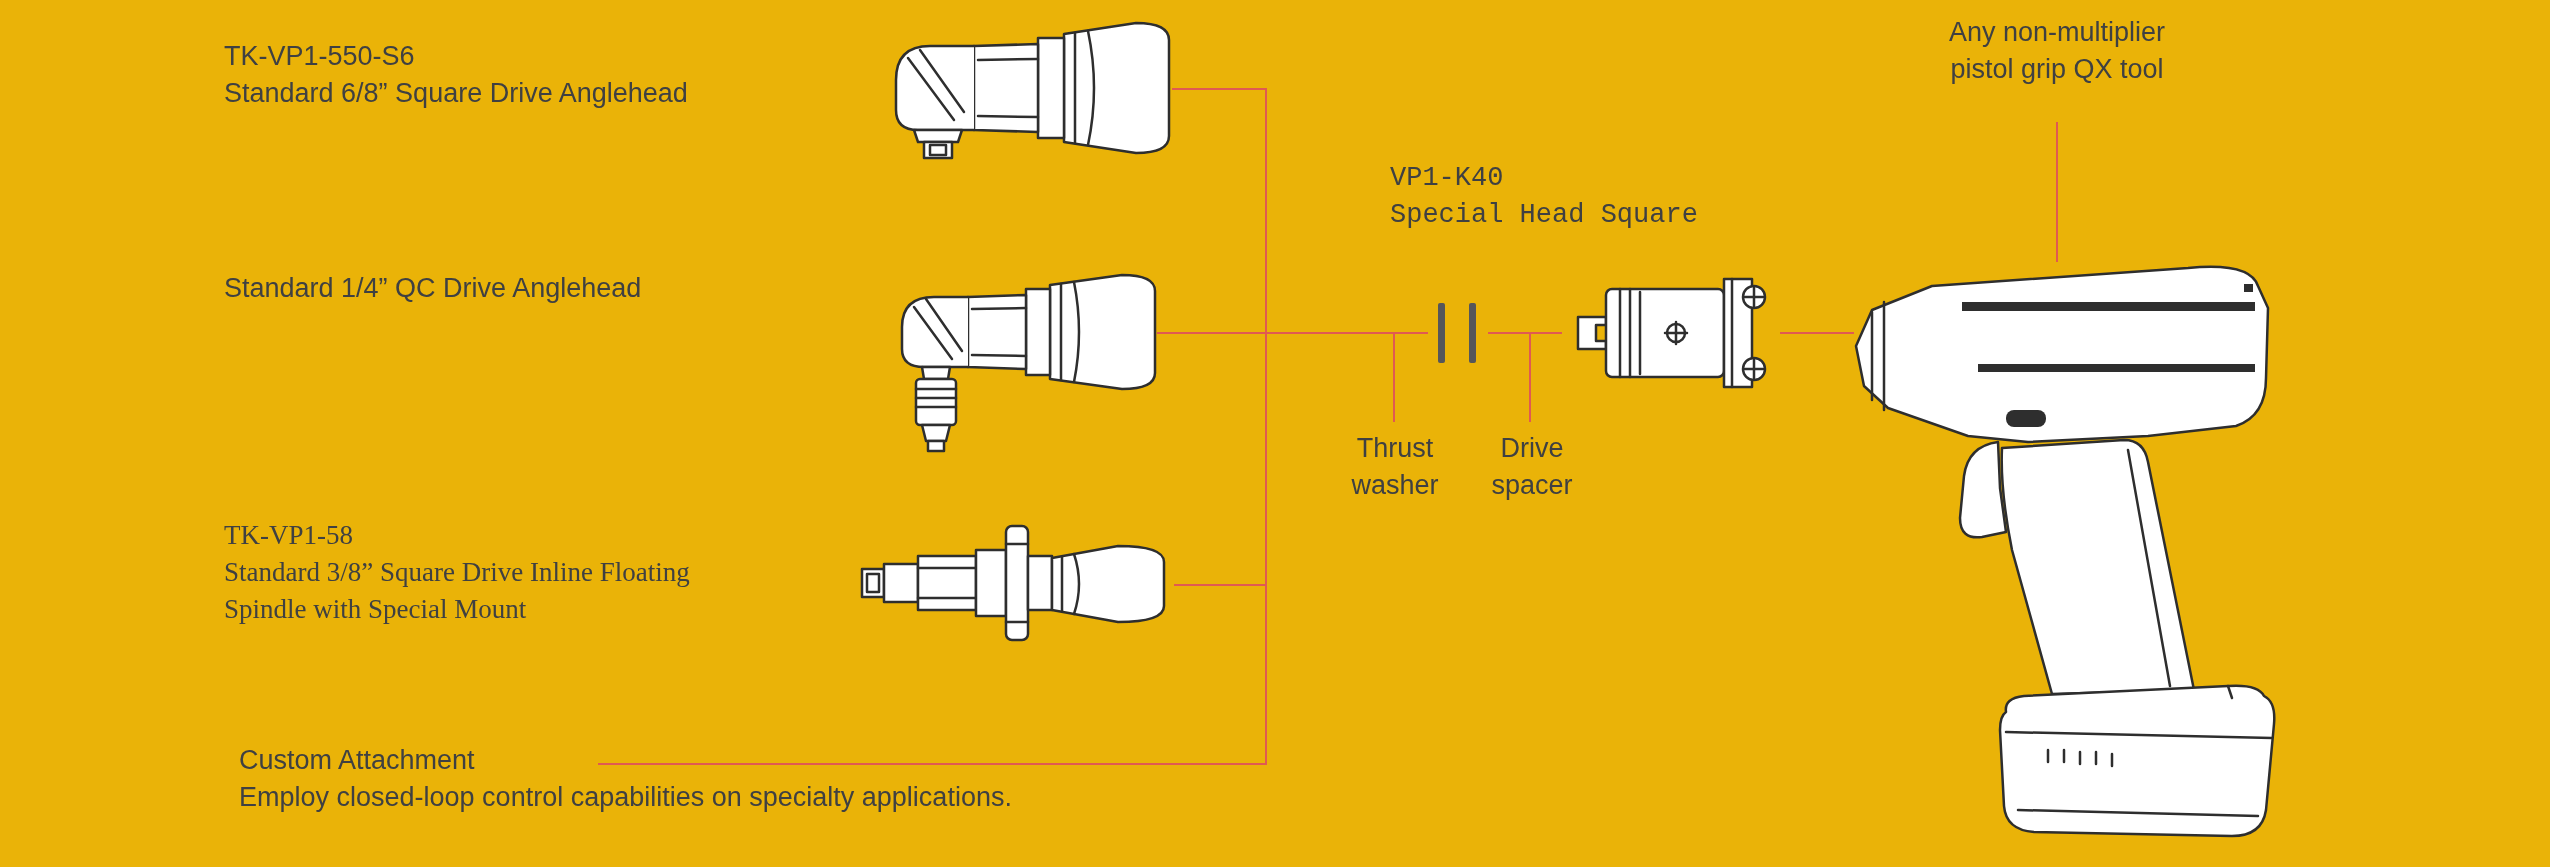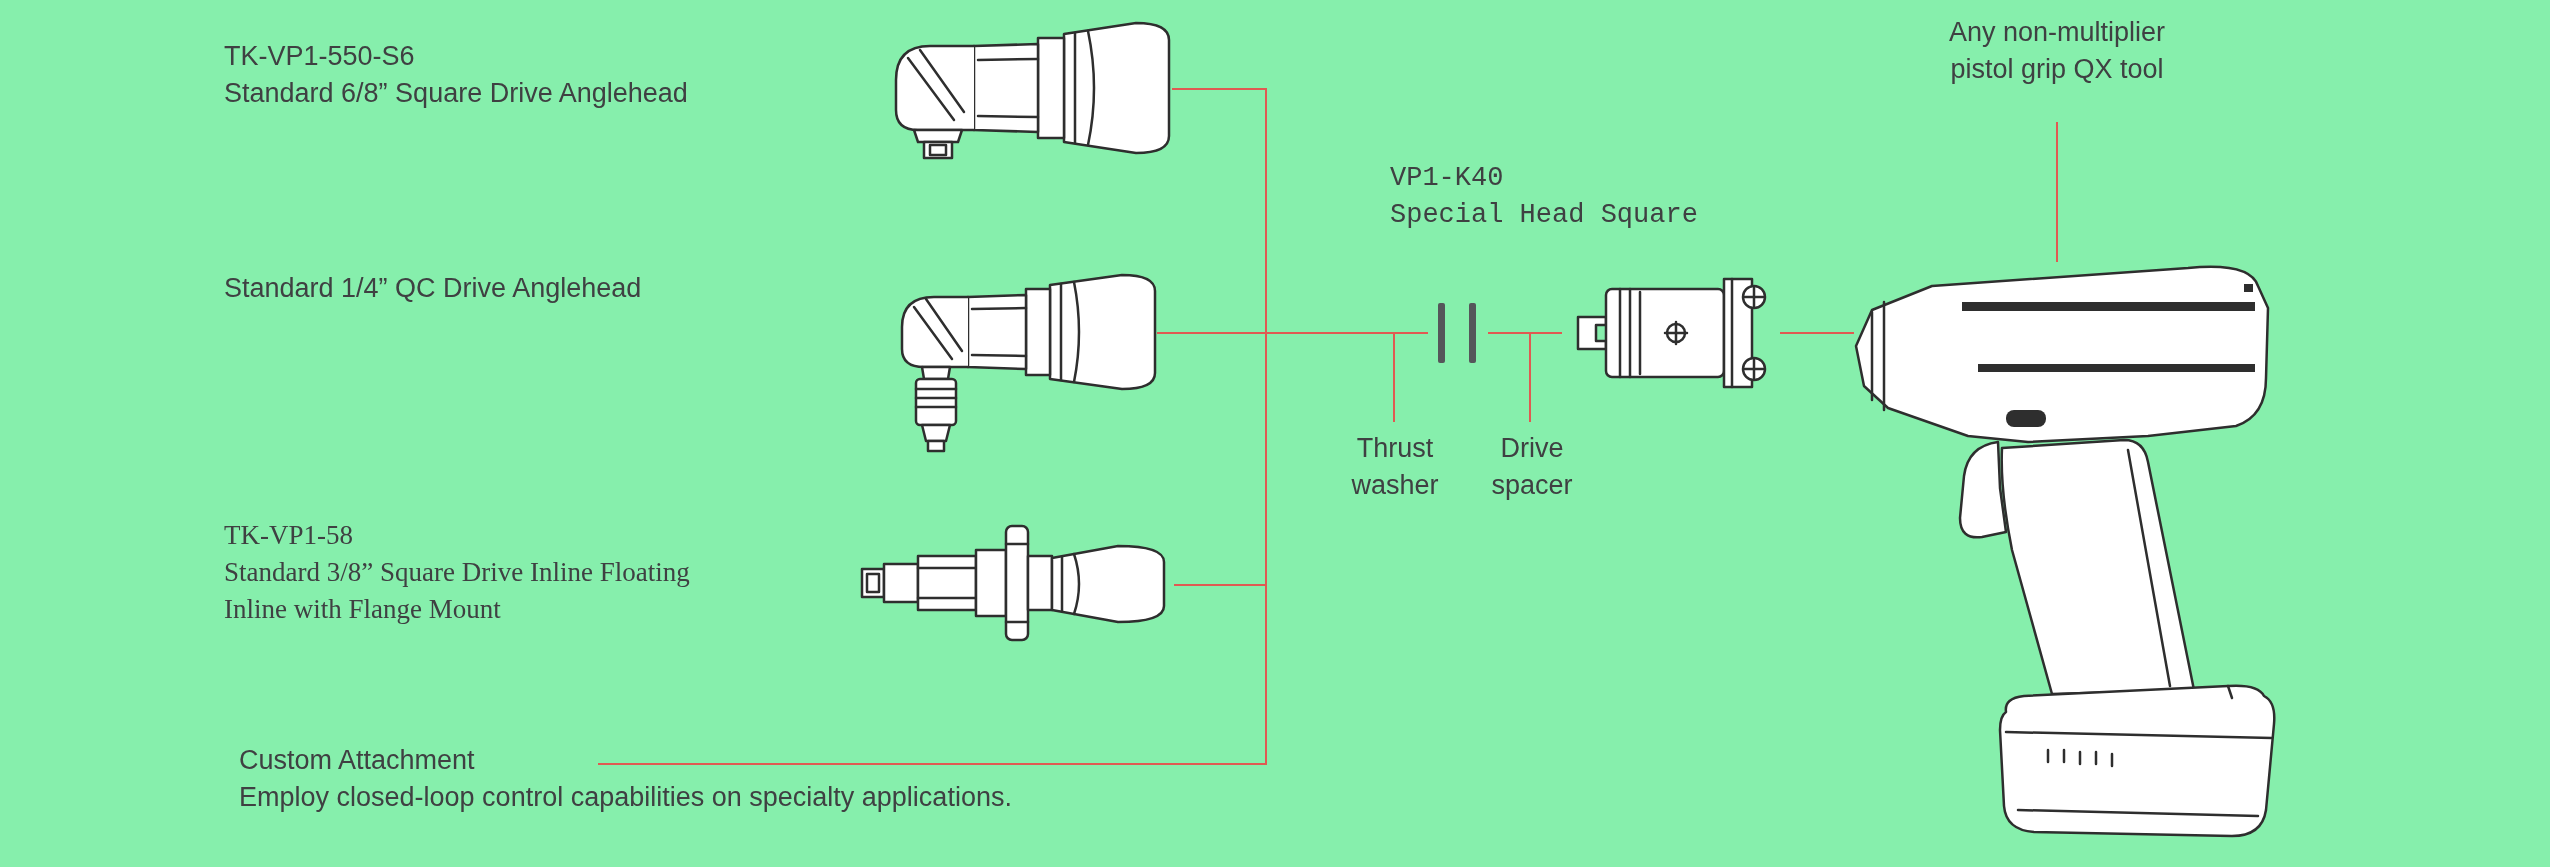--- a/index.html
+++ b/index.html
@@ -1,20 +1,20 @@
 <!DOCTYPE html>
 <html><head>
 <meta charset="utf-8">
 <style>
   html,body{margin:0;padding:0;background:#ffffff;}
   #canvas{
     position:relative;
     width:2550px;
     height:867px;
-    background:#86efac;
+    background:#eab308;
     font-family:"Liberation Sans", sans-serif;
     color:#3f4042;
     overflow:hidden;
   }
   .label{
     position:absolute;
     font-size:27px;
     line-height:37px;
     color:#3f4042;
     white-space:nowrap;
@@ -49,21 +49,21 @@
     <span class="ln">Standard 6/8” Square Drive Anglehead</span>
   </div>
 
   <div class="label" style="left:224px;top:270px;">
     <span class="ln">Standard 1/4” QC Drive Anglehead</span>
   </div>
 
   <div class="label" style="left:224px;top:517px;font-family:Liberation Serif, serif;">
     <span class="ln">TK-VP1-58</span>
     <span class="ln">Standard 3/8” Square Drive Inline Floating</span>
-    <span class="ln">Inline with Flange Mount</span>
+    <span class="ln">Spindle with Special Mount</span>
   </div>
 
   <div class="label" style="left:239px;top:742px;">
     <span class="ln">Custom Attachment</span>
     <span class="ln">Employ closed-loop control capabilities on specialty applications.</span>
   </div>
 
   <div class="label" style="left:1390px;top:160px;font-family:Liberation Mono, monospace;">
     <span class="ln">VP1-K40</span>
     <span class="ln">Special Head Square</span>

